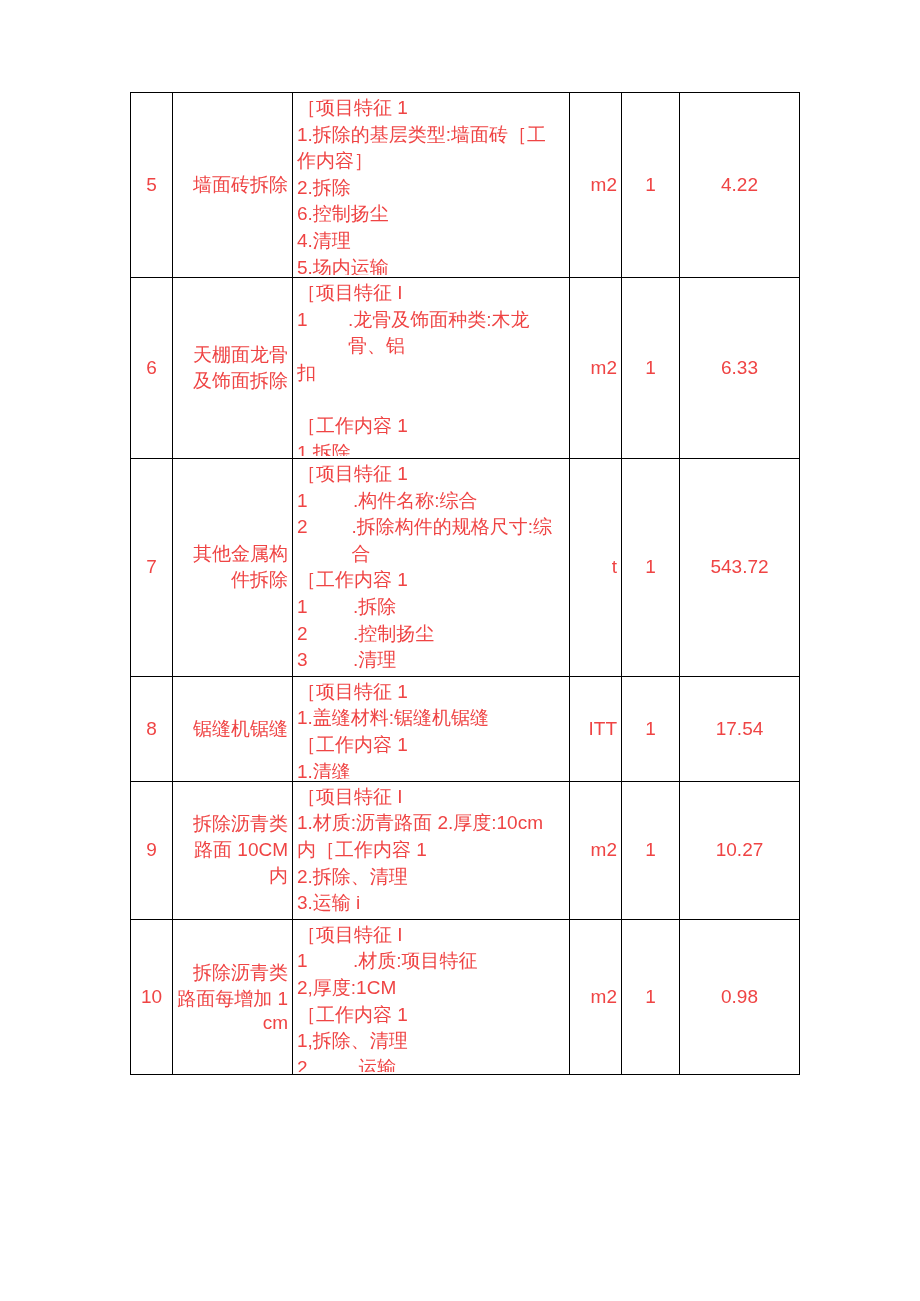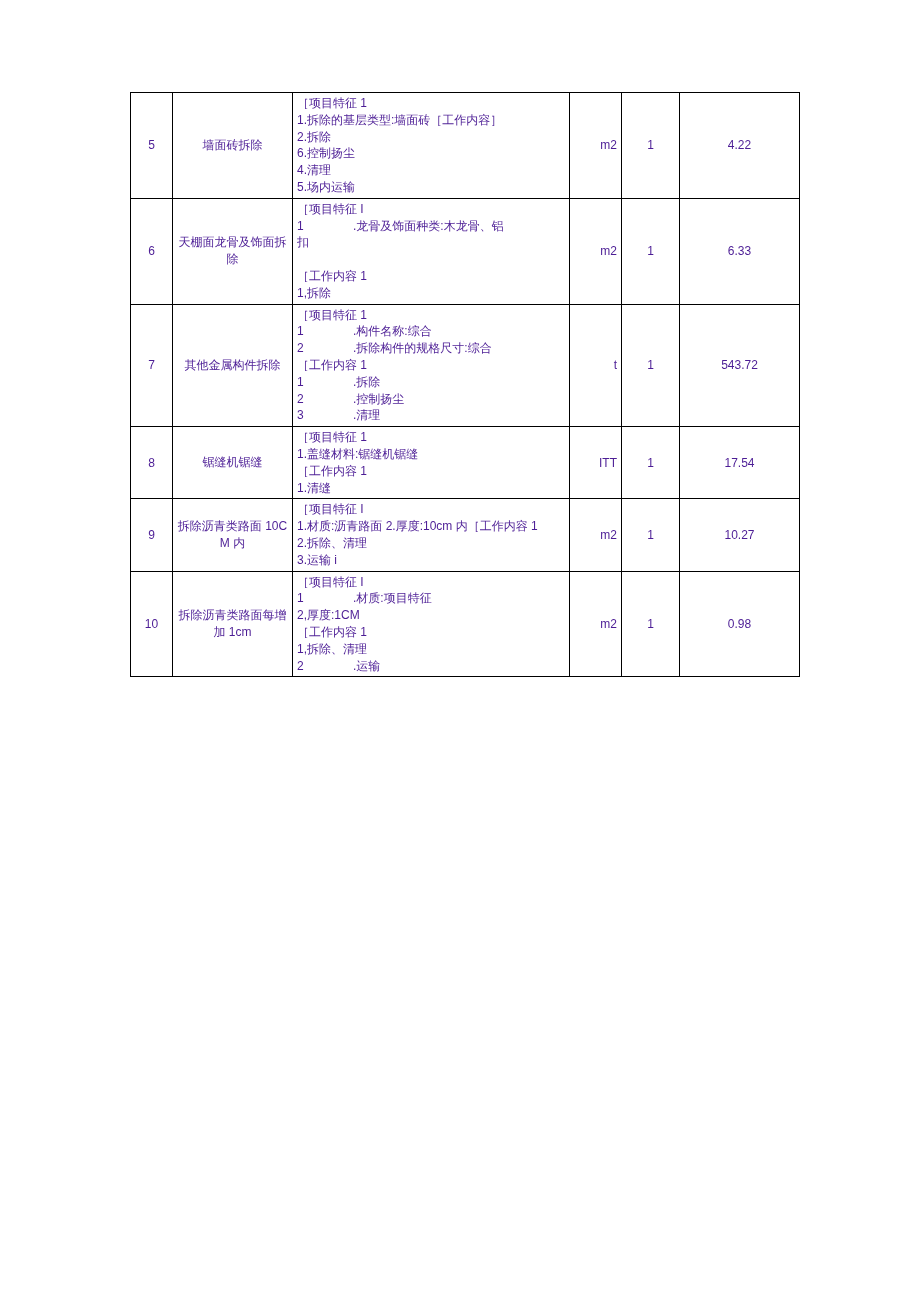--- a/index.html
+++ b/index.html
@@ -13,28 +13,28 @@
     .page {
       padding: 92px 120px 100px 130px;
     }
     table {
       border-collapse: collapse;
       width: 100%;
       table-layout: fixed;
     }
     td {
       border: 1px solid #000;
-      font-size: 12px;
-      color: #4c1d95;
+      font-size: 19px;
+      color: #ef4444;
       vertical-align: middle;
       padding: 2px 4px;
       word-break: break-all;
     }
     .col-idx { width: 42px; text-align: center; }
-    .col-name { width: 120px; text-align: center; }
+    .col-name { width: 120px; text-align: right; }
     .col-desc { width: auto; text-align: left; }
     .col-unit { width: 52px; text-align: right; }
     .col-qty { width: 58px; text-align: center; }
     .col-amt { width: 120px; text-align: center; }
     .desc-box {
       height: 100%;
       overflow: hidden;
       line-height: 1.4;
       position: relative;
     }

